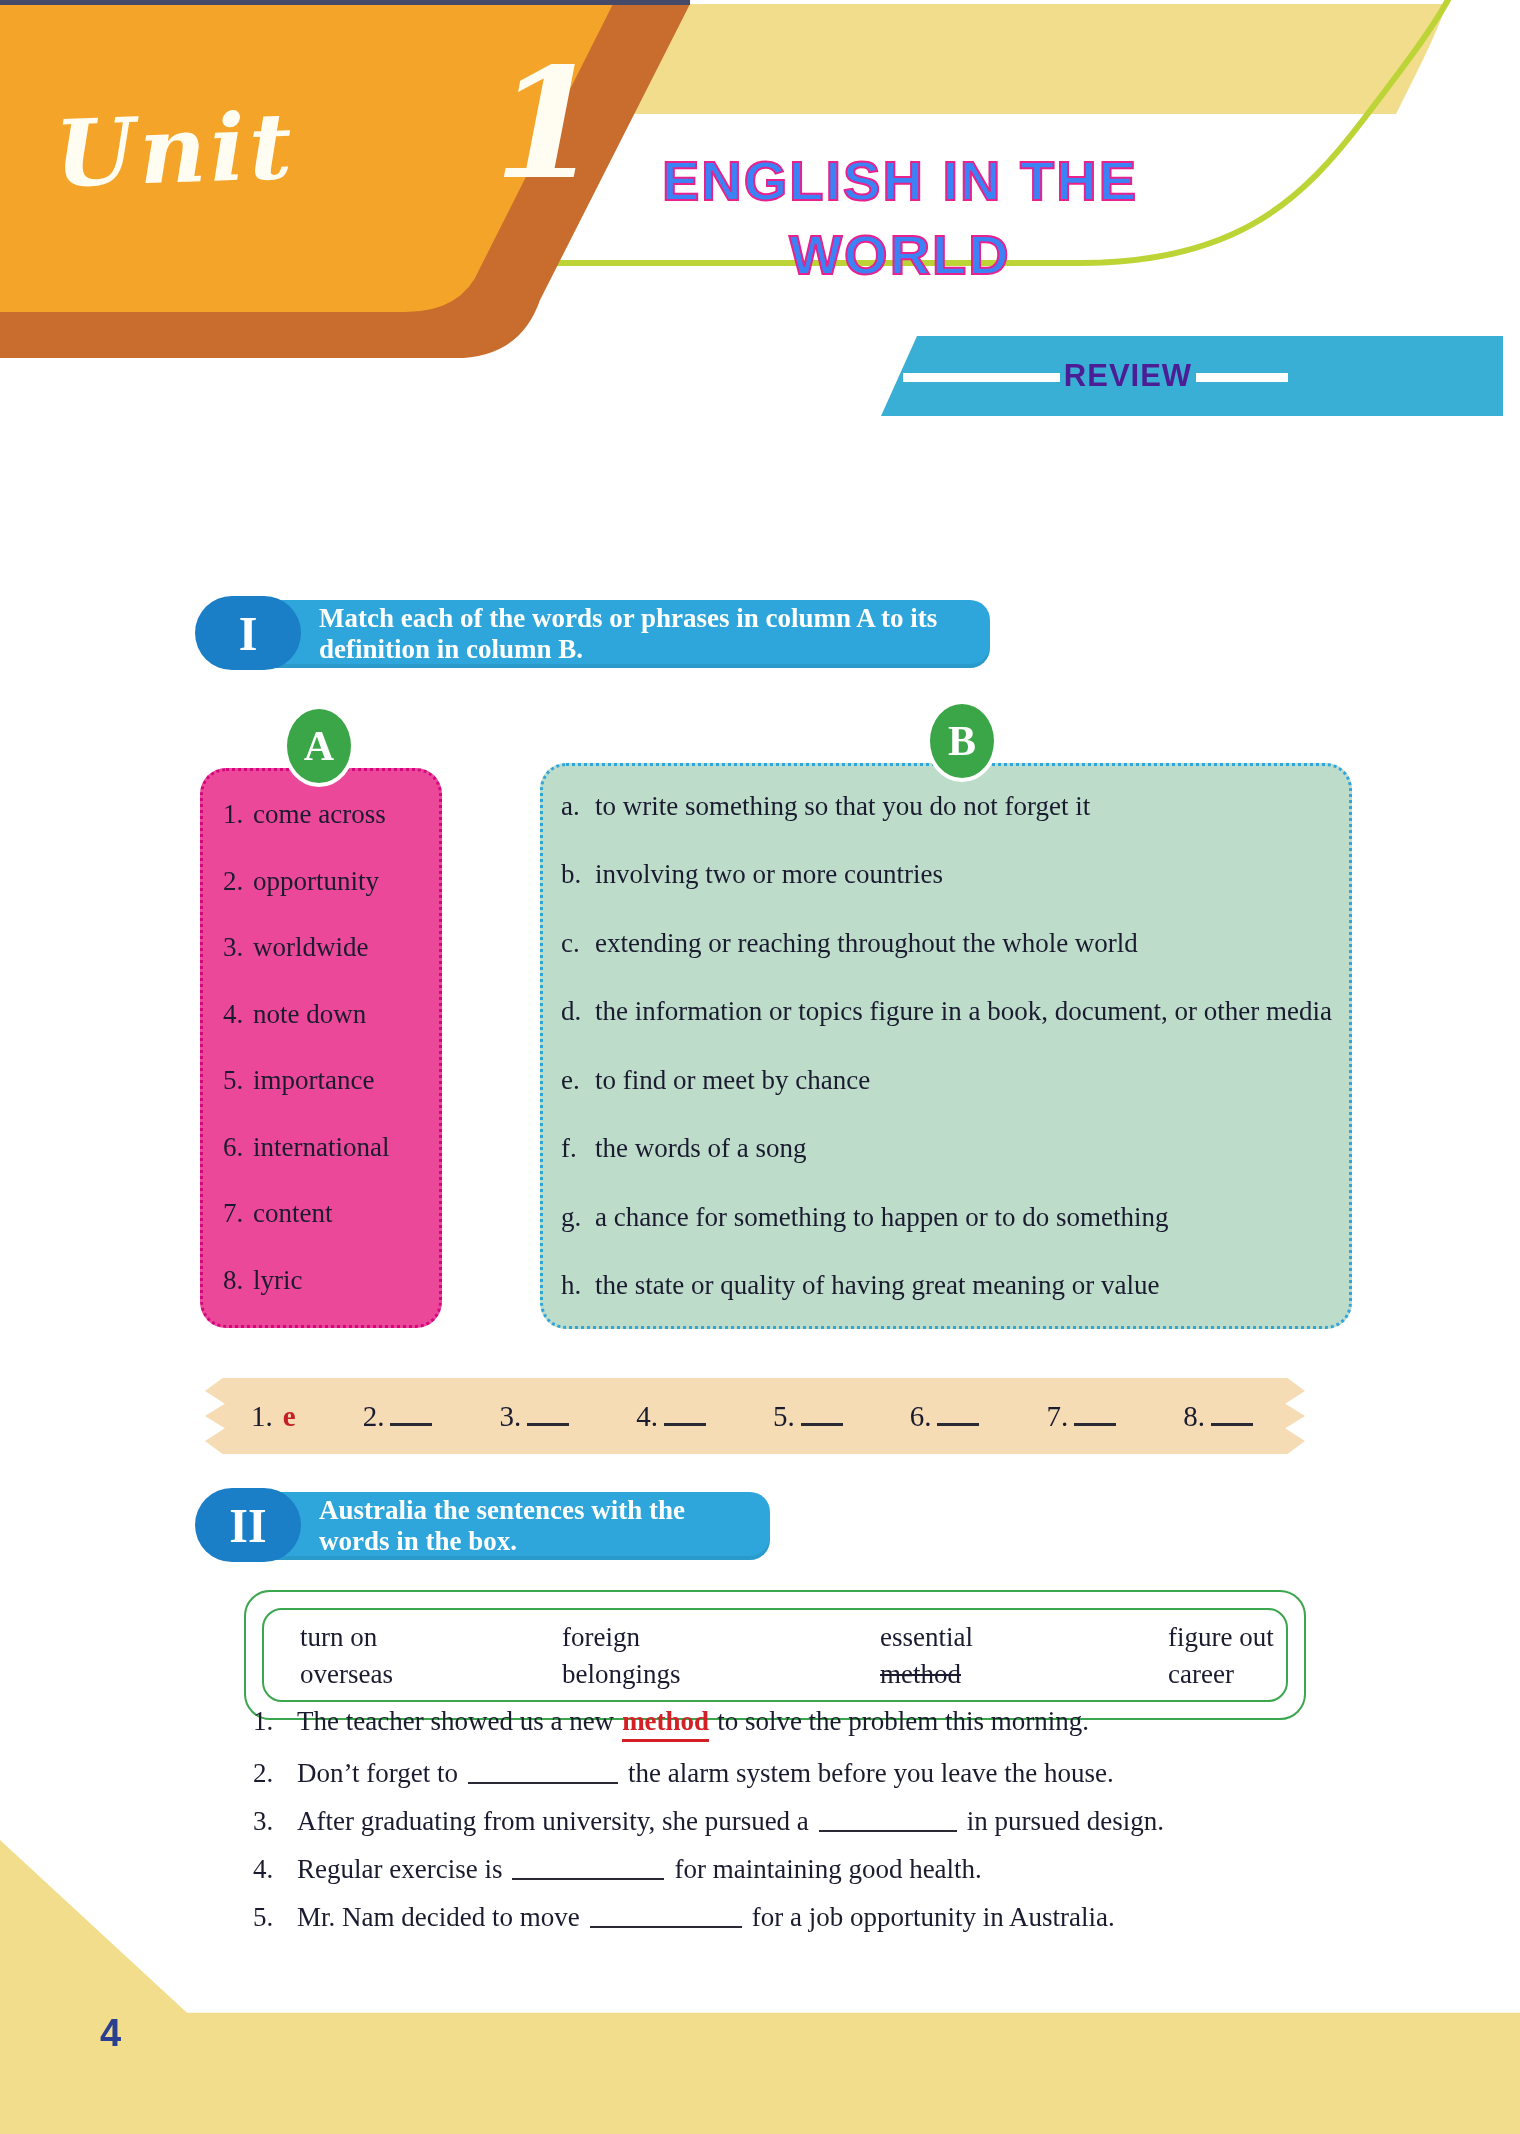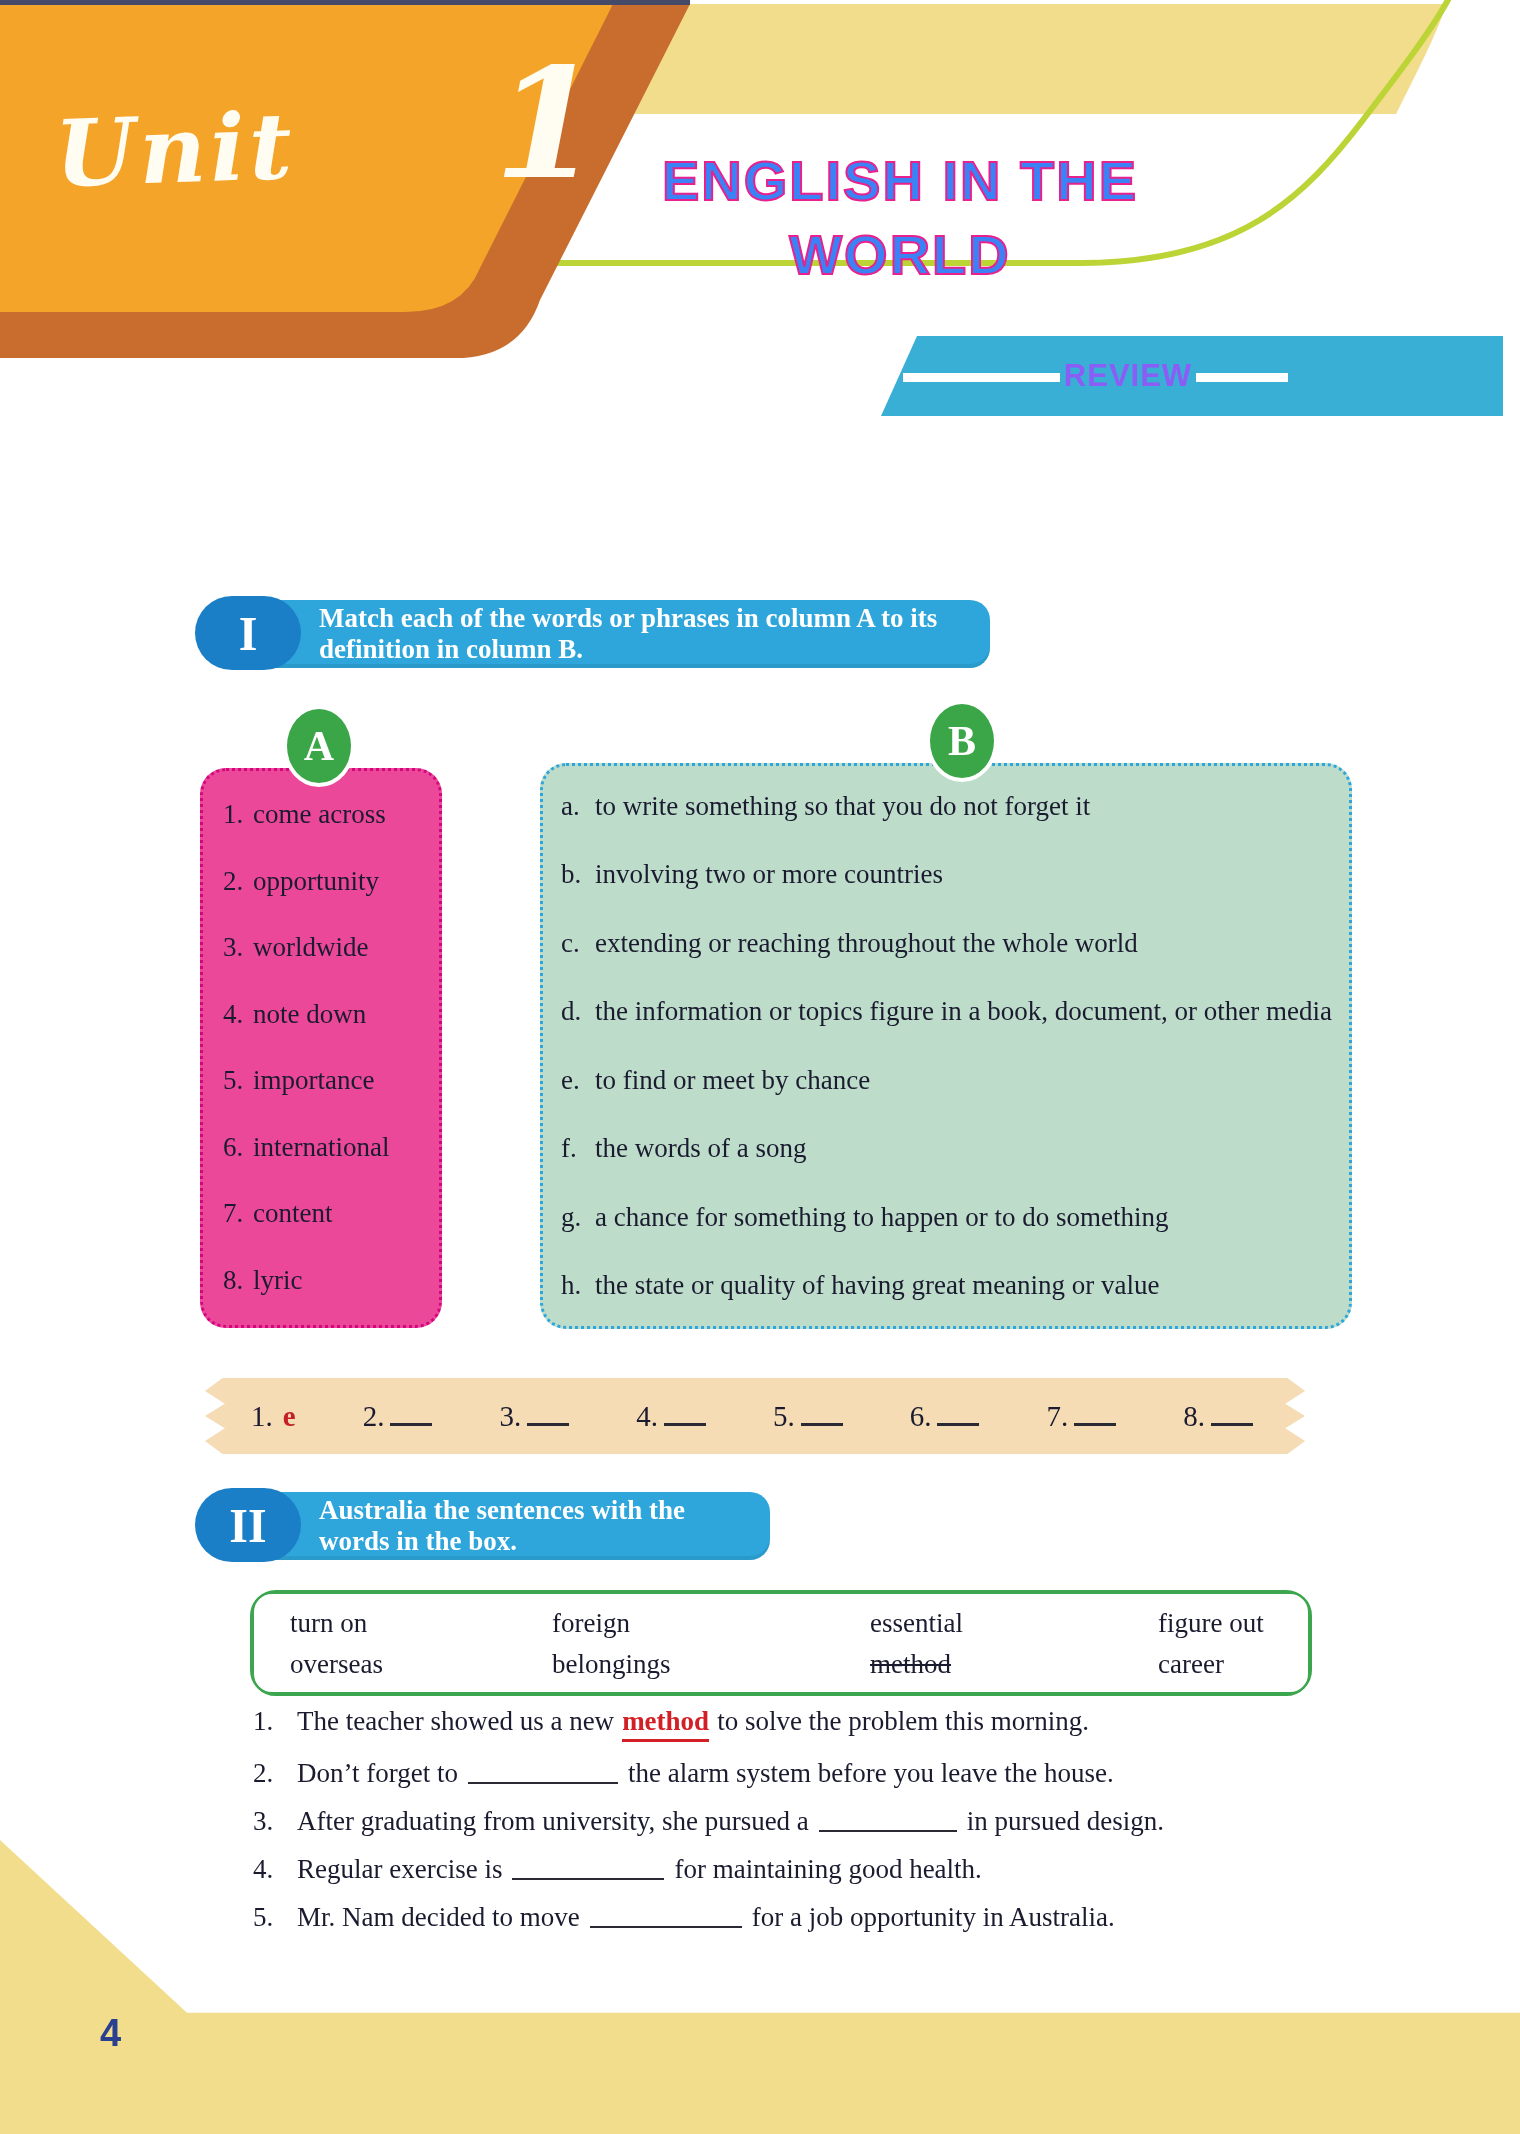--- a/index.html
+++ b/index.html
@@ -10,21 +10,21 @@
   .header-svg{position:absolute;left:0;top:0;width:1520px;height:430px;}
   .unit-script{position:absolute;left:55px;top:96px;color:#fffdf2;
       font-family:"DejaVu Serif",serif;font-style:italic;font-size:92px;font-weight:bold;
       letter-spacing:4px;transform:rotate(-2deg);}
   .unit-number{position:absolute;left:494px;top:48px;color:#fffdf2;
       font-family:"DejaVu Serif",serif;font-style:italic;font-weight:bold;font-size:152px;line-height:1;}
   .unit-title{position:absolute;left:545px;top:144px;width:710px;text-align:center;
       font-family:"Liberation Sans",sans-serif;font-weight:800;font-size:56px;line-height:74px;
       color:#3b82f6;-webkit-text-stroke:2px #e9218c;letter-spacing:2px;}
   .review-tag{position:absolute;left:1058px;top:358px;width:140px;text-align:center;
-      font-family:"Liberation Sans",sans-serif;font-weight:bold;font-size:31px;color:#8b5cf6;
+      font-family:"Liberation Sans",sans-serif;font-weight:bold;font-size:31px;color:#4c1d95;
       letter-spacing:1px;}
   .part-heading{position:absolute;left:155px;top:492px;width:820px;text-align:center;
       font-family:"Liberation Sans",sans-serif;font-weight:800;font-size:46px;letter-spacing:2px;
       color:#e7692b;text-shadow:2px 2px 0 rgba(0,0,0,0.12);}
 
   
   .sec-bar{position:absolute;left:195px;height:74px;}
   .sec-bar .bar-bg{position:absolute;left:14px;right:0;top:4px;bottom:2px;background:#2ea6db;
       border-radius:20px;box-shadow:inset 0 -4px 0 rgba(0,0,0,0.07);}
   .sec-bar .capsule{position:absolute;left:0;top:0;width:106px;height:74px;background:#1a7fc6;
@@ -64,22 +64,22 @@
       clip-path:polygon(1.6% 0,98.4% 0,100% 17%,98.2% 34%,100% 50%,98.2% 66%,100% 83%,98.4% 100%,
                         1.6% 100%,0 83%,1.8% 66%,0 50%,1.8% 34%,0 17%);
       display:flex;align-items:center;justify-content:space-between;box-sizing:border-box;
       padding:0 52px 0 46px;font-size:29px;filter:drop-shadow(0 5px 4px rgba(0,0,0,0.18));}
   .ribbon .slot{display:flex;align-items:baseline;}
   .ribbon .ans-value{color:#c42127;font-weight:bold;margin-left:10px;}
   .ribbon .blank{display:inline-block;width:42px;border-bottom:3px solid #2a2a35;height:22px;
       margin-left:6px;}
 
   
-  .wordbox-outer{position:absolute;left:250px;top:1590px;width:1062px;height:106px;
-      border:2px solid #3ba64d;border-radius:26px;box-sizing:border-box;padding:0;background:#fff;}
+  .wordbox-outer{position:absolute;left:244px;top:1590px;width:1062px;height:130px;
+      border:2px solid #3ba64d;border-radius:26px;box-sizing:border-box;padding:16px;background:#fff;}
   .wordbox-inner{width:100%;height:100%;border:2px solid #3ba64d;border-radius:20px;
       box-sizing:border-box;display:grid;grid-template-columns:262px 318px 288px auto;
       grid-auto-rows:1fr;align-items:center;padding:8px 10px 8px 36px;}
   .wordbox-inner .cell{font-size:27px;line-height:32px;}
   .cell.struck{text-decoration:line-through;text-decoration-thickness:2px;}
 
   
   .sentences{position:absolute;left:253px;top:1704px;width:1180px;}
   .sentence{display:flex;align-items:baseline;font-size:27px;line-height:34px;margin-bottom:14px;
       white-space:nowrap;}

